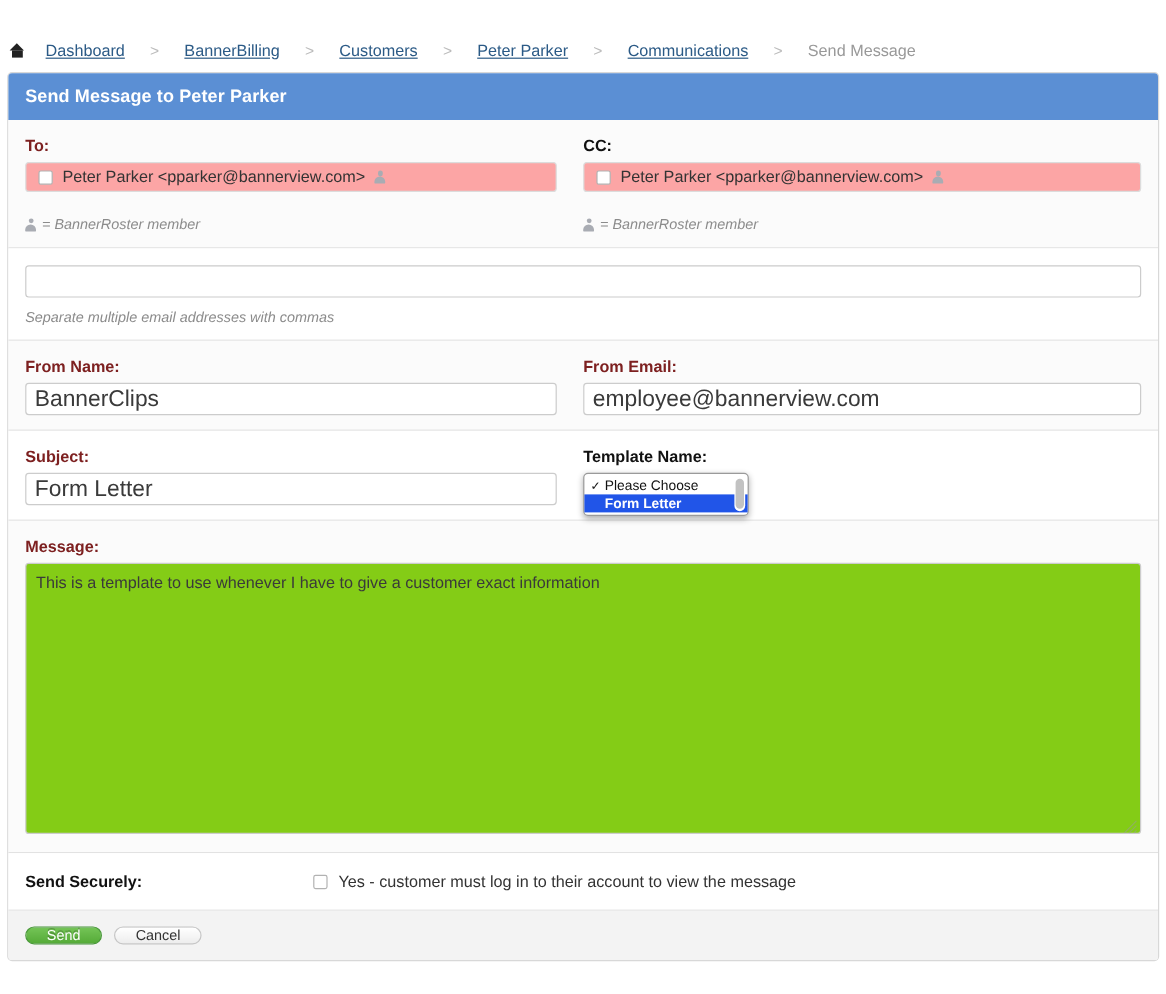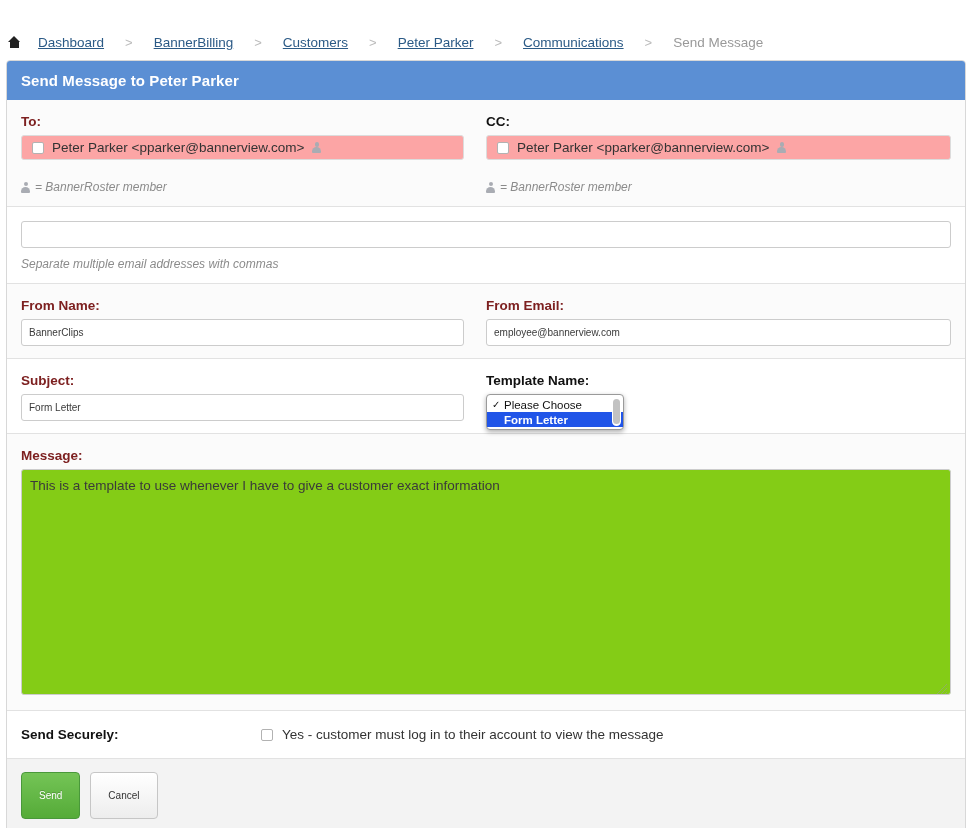--- a/index.html
+++ b/index.html
@@ -100,21 +100,21 @@
   }
   .lbl.maroon { color: #7d2020; }
 
   .field {
     width: 100%;
     height: 27px;
     border: 1px solid #cccccc;
     border-radius: 3px;
     background: #ffffff;
     font-family: "Liberation Sans", sans-serif;
-    font-size: 10px;
+    font-size: 19px;
     color: #3a3a3a;
     padding: 3px 7px;
     outline: none;
   }
 
   .recip-box {
     width: 100%;
     min-height: 25px;
     border: 1px solid #dcdcdc;
     border-radius: 3px;
@@ -277,23 +277,23 @@
   
   .footer {
     background: #f3f3f3;
     padding: 13px 14px;
     display: flex;
     gap: 10px;
     border-radius: 0 0 3px 3px;
   }
   .btn {
     font-family: "Liberation Sans", sans-serif;
-    font-size: 10px;
-    padding: 17px 17px;
-    border-radius: 4px;
+    font-size: 12px;
+    padding: 0 17px;
+    border-radius: 14px;
     cursor: pointer;
     line-height: 1.1;
   }
   .btn-send {
     background: linear-gradient(#74c456, #55ab38);
     border: 1px solid #49983a;
     color: #ffffff;
     text-shadow: 0 -1px 0 rgba(0,0,0,.22);
     font-weight: normal;
   }

